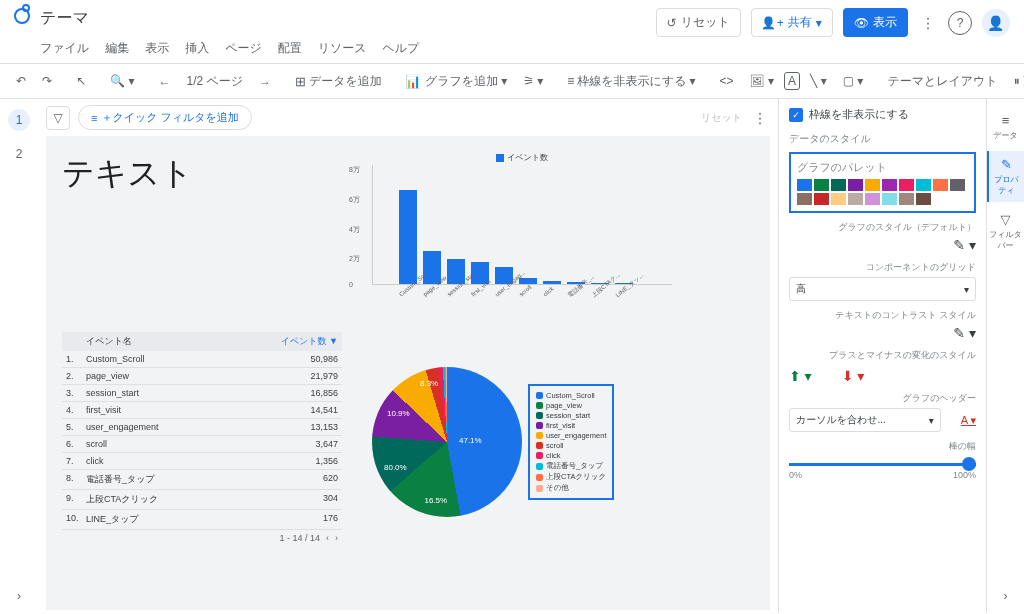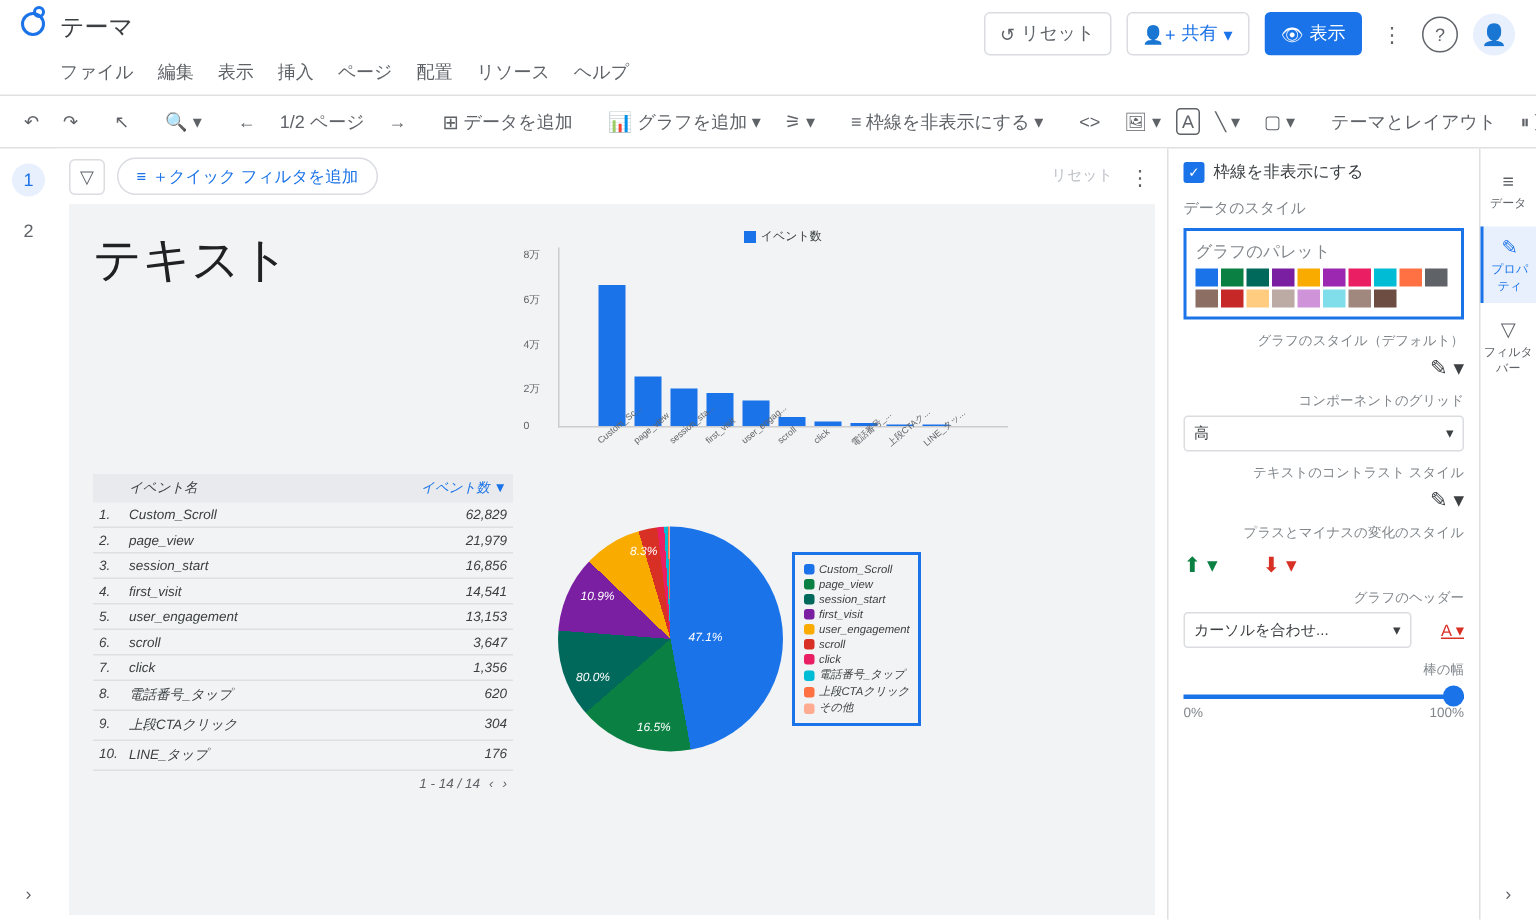--- a/index.html
+++ b/index.html
@@ -191,32 +191,32 @@
             <span>user_engag...</span>
             <span>scroll</span>
             <span>click</span>
             <span>電話番号_...</span>
             <span>上段CTAク...</span>
             <span>LINE_タッ...</span>
           </div>
         </div>
       </div>
 
-      <div style="display:flex;gap:20px;margin-top:4px;font-style:italic;">
+      <div style="display:flex;gap:20px;margin-top:20px;">
         <div class="tbl">
           <div class="tbl-hdr">
               <div class="c1"></div>
               <div class="c2">イベント名</div>
               <div class="c3"><span>イベント数</span> ▼</div>
             </div>
           <div id="tbl-body">
               <div class="tbl-row">
                 <div class="c1">1.</div>
                 <div class="c2">Custom_Scroll</div>
-                <div class="c3">62,829</div>
+                <div class="c3">50,986</div>
               </div>
               <div class="tbl-row">
                 <div class="c1">2.</div>
                 <div class="c2">page_view</div>
                 <div class="c3">21,979</div>
               </div>
               <div class="tbl-row">
                 <div class="c1">3.</div>
                 <div class="c2">session_start</div>
                 <div class="c3">16,856</div>

